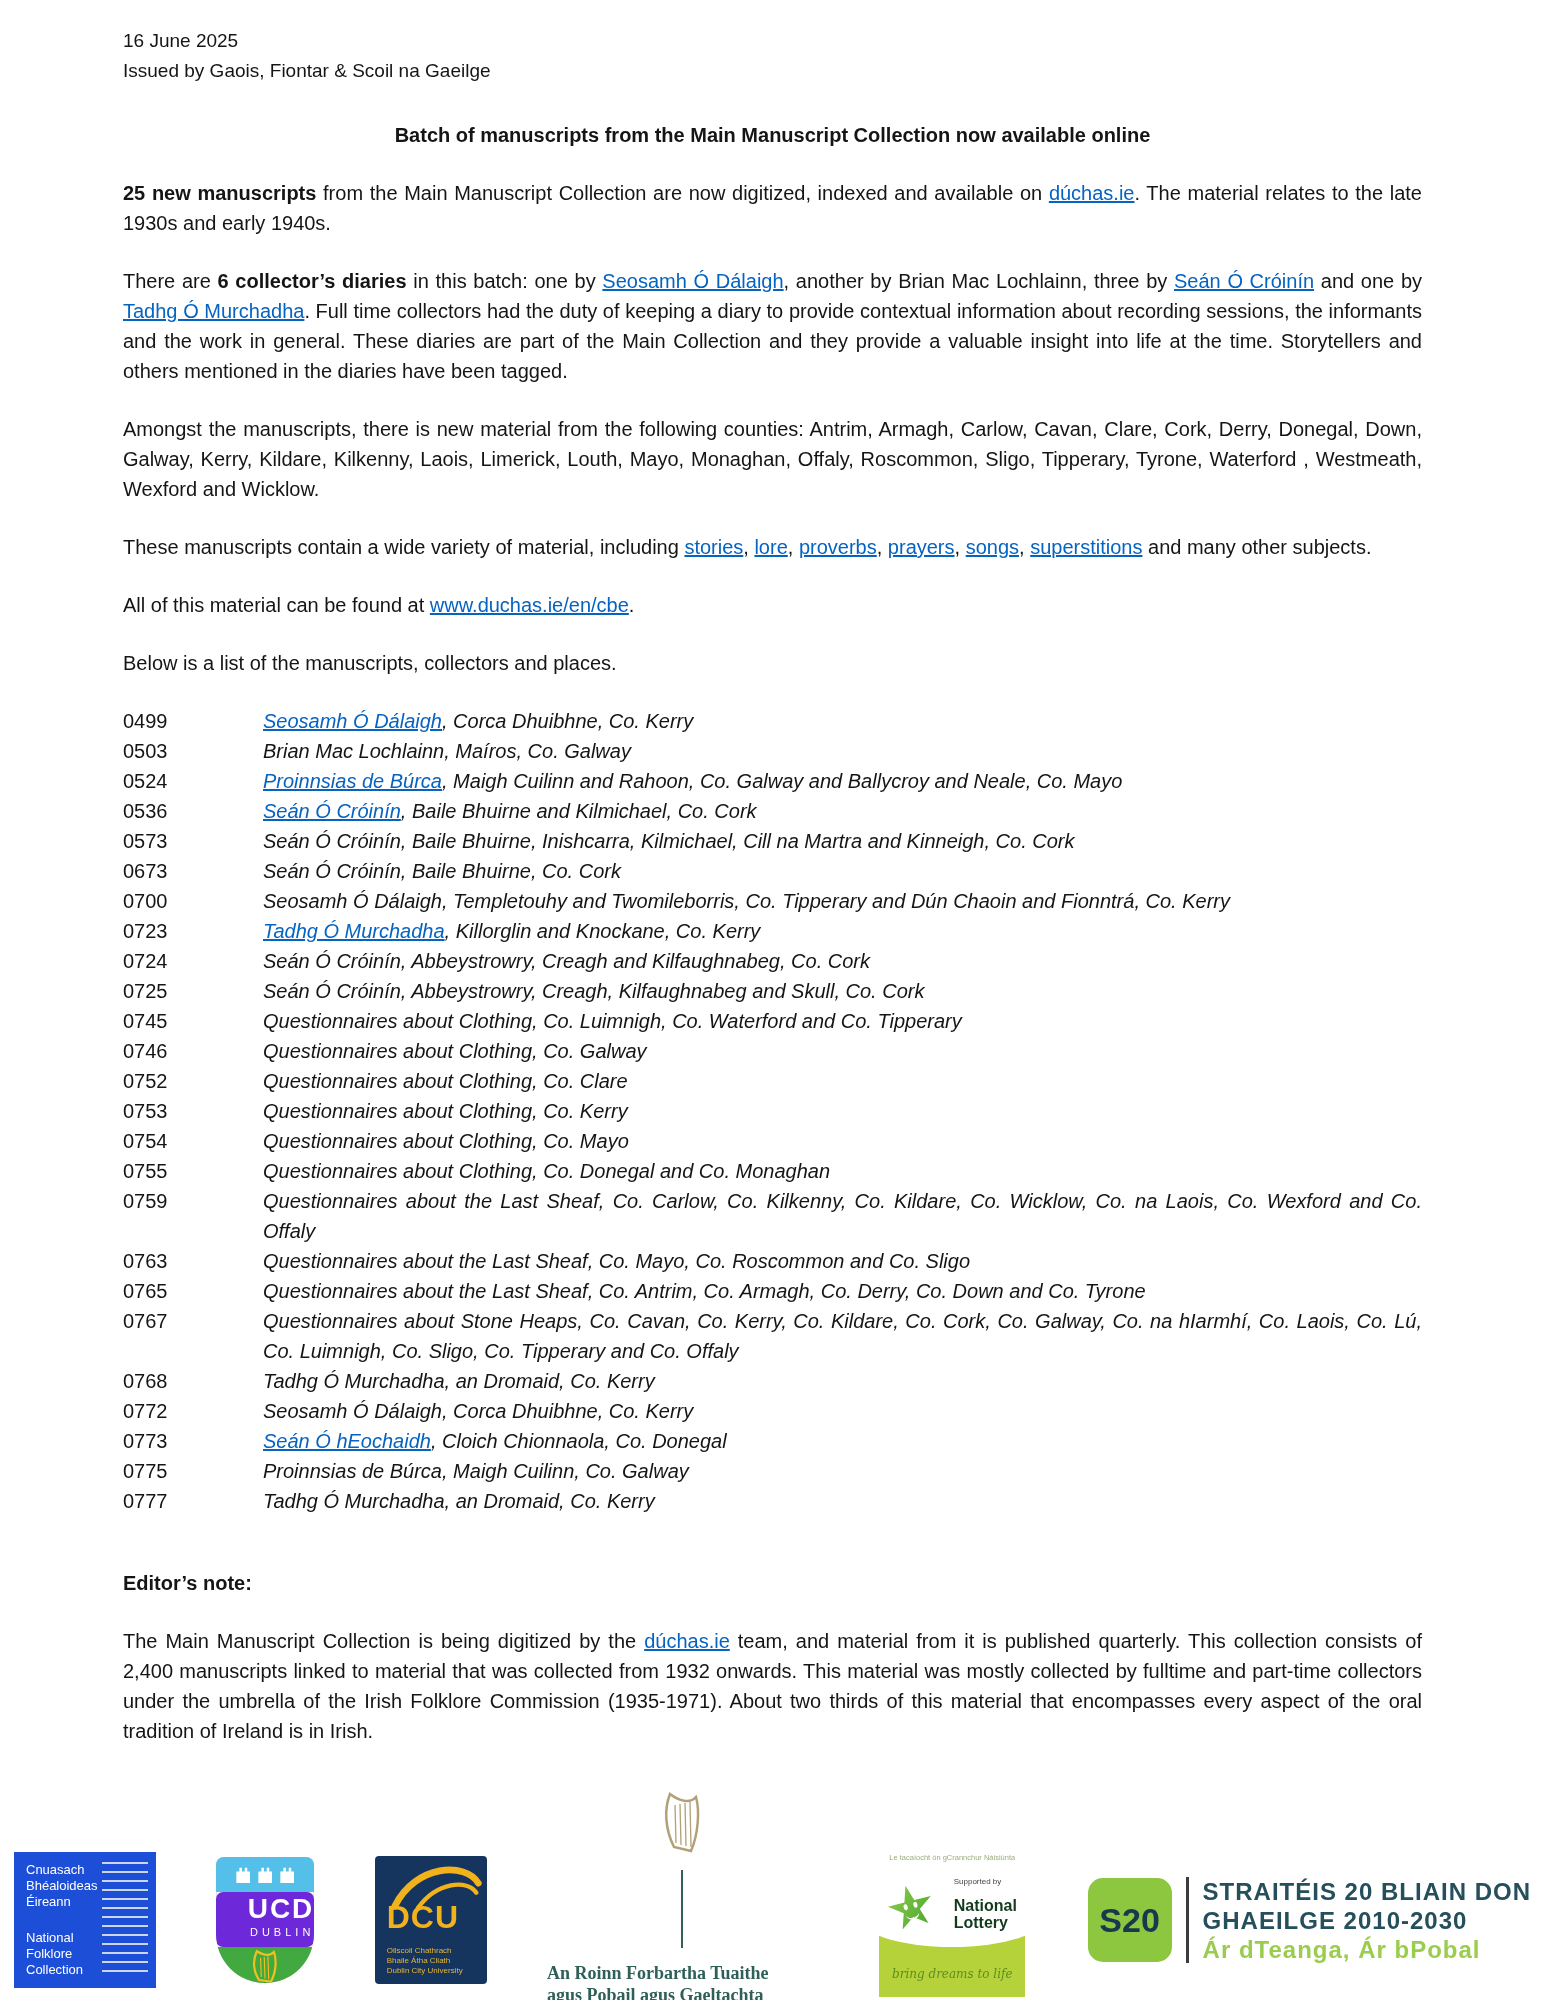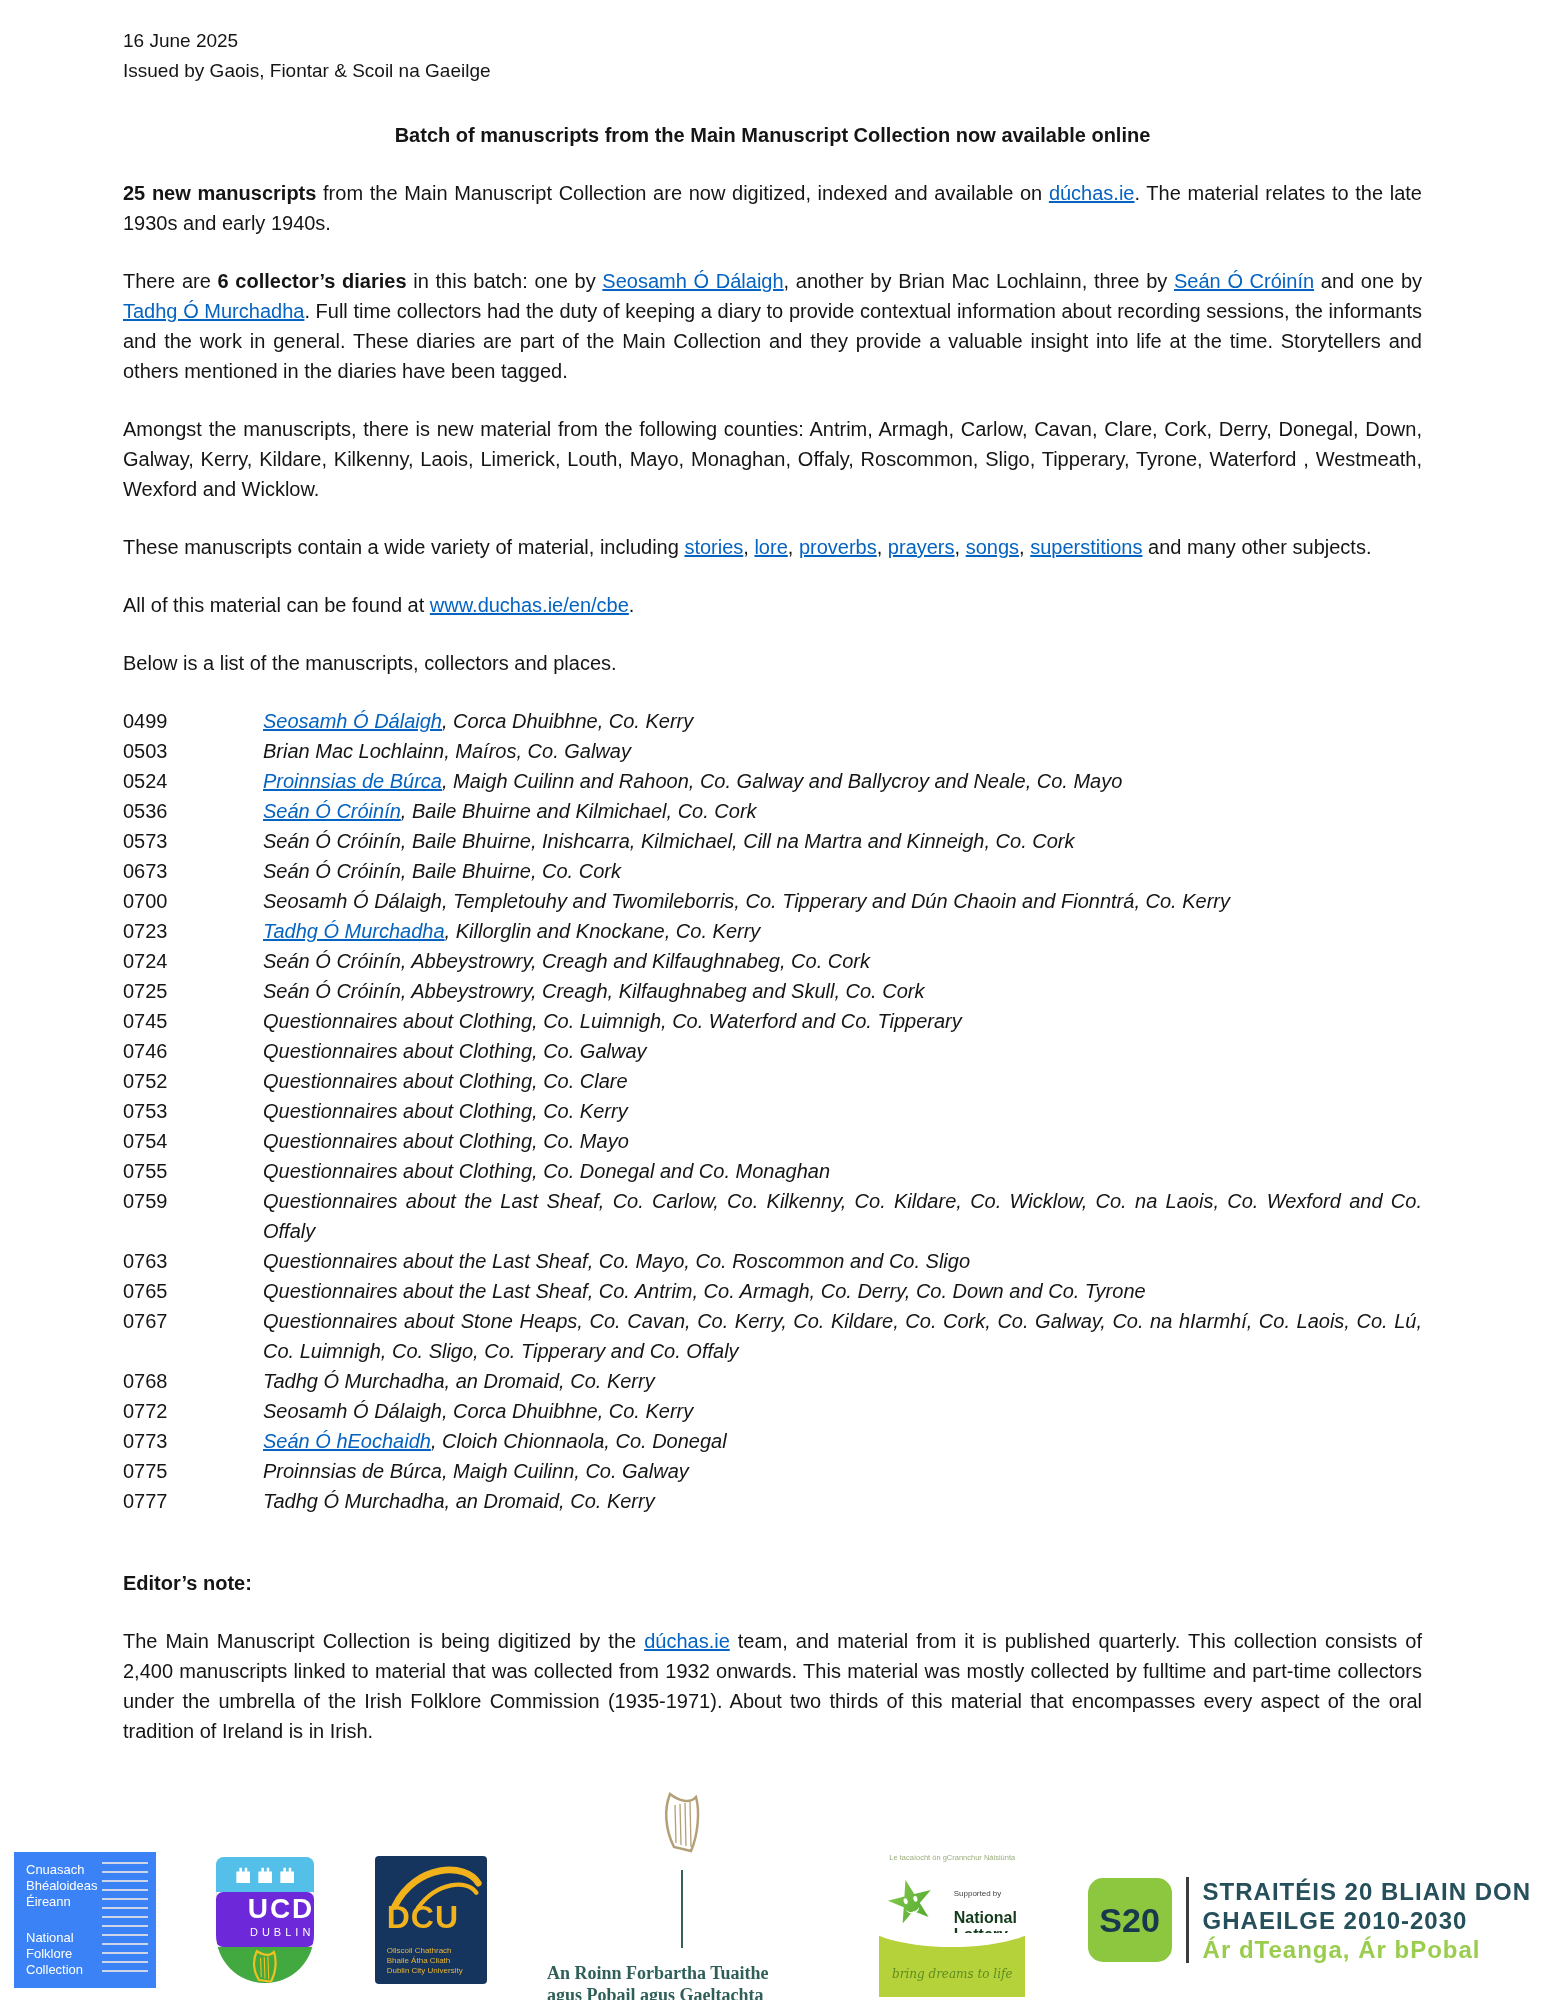--- a/index.html
+++ b/index.html
@@ -32,21 +32,21 @@
   .editors-heading{font-weight:700;margin-top:52px;}
   .editors-para{margin-top:28px;text-align:justify;}
 
   
   .footer{
     position:absolute;left:0;right:0;bottom:6px;height:148px;
     display:flex;align-items:center;justify-content:space-between;
     padding:0 14px;
   }
   
-  .nfc{width:142px;height:136px;background:#3b82f6;display:flex;padding:10px 8px 10px 12px;box-sizing:border-box;}
+  .nfc{width:142px;height:136px;background:#1d4ed8;display:flex;padding:10px 8px 10px 12px;box-sizing:border-box;}
   .nfc-text{flex:1;color:#fff;font-size:13px;line-height:16px;display:flex;flex-direction:column;justify-content:space-between;}
   .nfc-lines{width:46px;background:repeating-linear-gradient(to bottom,#cdd6e8 0 2px,transparent 2px 9px);}
   
   .ucd{width:98px;height:126px;border-radius:8px 8px 50px 50px;overflow:hidden;display:flex;flex-direction:column;box-shadow:0 0 0 1px #e0e0e0 inset;}
   .ucd-top{background:#54bfe8;height:36px;display:flex;justify-content:center;align-items:center;gap:8px;}
   .castle{width:14px;height:17px;background:#fff;
     clip-path:polygon(0 32%,0 100%,100% 100%,100% 32%,78% 32%,78% 10%,60% 10%,60% 32%,40% 32%,40% 10%,22% 10%,22% 32%);}
   .ucd-mid{background:#6d28d9;height:56px;color:#fff;text-align:right;border-radius:7px;}
   .ucd-abbr{font-size:28px;font-weight:700;letter-spacing:2px;line-height:34px;}
   .ucd-city{font-size:11px;letter-spacing:4px;line-height:12px;}
@@ -57,21 +57,21 @@
   .dcu-abbr{position:absolute;left:12px;top:46px;color:#f2b21c;font-size:32px;font-weight:700;letter-spacing:1px;}
   .dcu-sub{position:absolute;left:12px;bottom:8px;color:#e9b63a;font-size:8px;line-height:10px;}
   
   .dept{display:flex;align-items:center;gap:14px;flex-direction:column;}
   .dept-divider{width:2px;height:78px;background:#336059;}
   .dept-text{font-family:"Liberation Serif","DejaVu Serif",serif;color:#2e5f59;font-size:18px;line-height:22px;}
   .dept-text .b{font-weight:700;}
   
   .lottery{width:150px;display:flex;flex-direction:column;align-items:center;}
   .lot-top{font-size:7.5px;color:#9aae7c;white-space:nowrap;margin-bottom:6px;}
-  .lot-mid{display:flex;align-items:flex-start;gap:20px;height:52px;}
+  .lot-mid{display:flex;align-items:flex-end;gap:20px;height:52px;}
   .star{width:46px;height:46px;background:linear-gradient(135deg,#8ecf4f,#47a32c);
     clip-path:polygon(50% 0%,61% 35%,98% 35%,68% 57%,79% 91%,50% 70%,21% 91%,32% 57%,2% 35%,39% 35%);
     transform:rotate(-14deg);position:relative;}
   .star .eye{position:absolute;width:4px;height:6px;background:#fff;border-radius:50%;top:18px;}
   .star .eye.l{left:16px;} .star .eye.r{left:26px;}
   .star .smile{position:absolute;left:16px;top:26px;width:14px;height:7px;border:2px solid #fff;border-top:none;border-left:none;border-right:none;border-radius:0 0 10px 10px;}
   .lot-right{text-align:left;}
   .lot-supported{font-size:8px;color:#444;}
   .lot-name{font-size:16px;line-height:17px;font-weight:700;color:#123a1c;}
   .lot-wave{position:relative;width:146px;height:64px;background:#b6d23b;overflow:hidden;margin-top:2px;}

